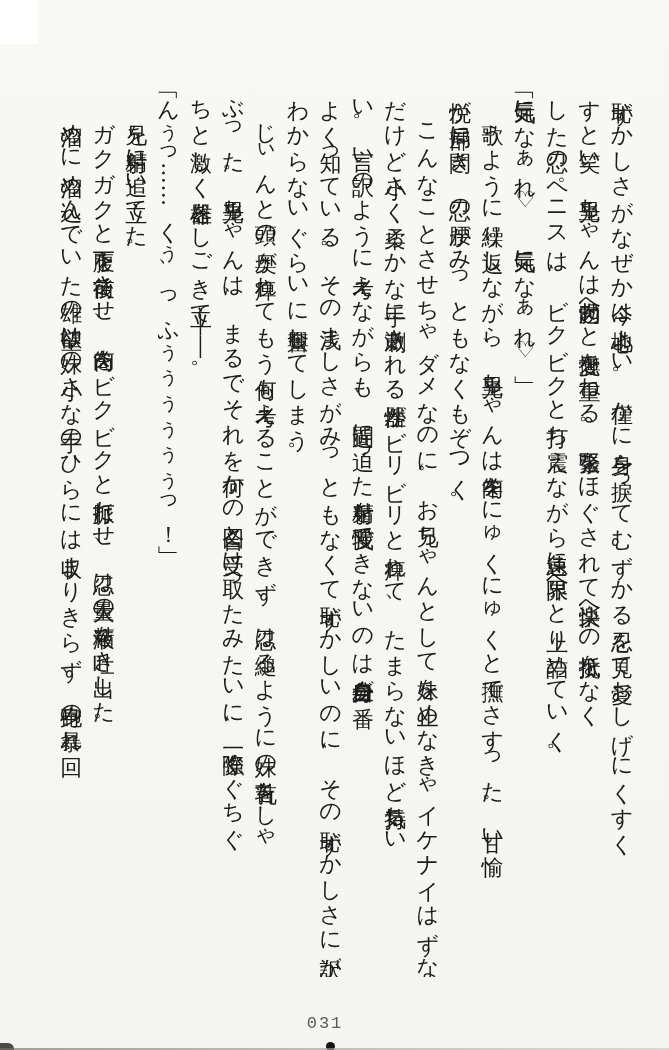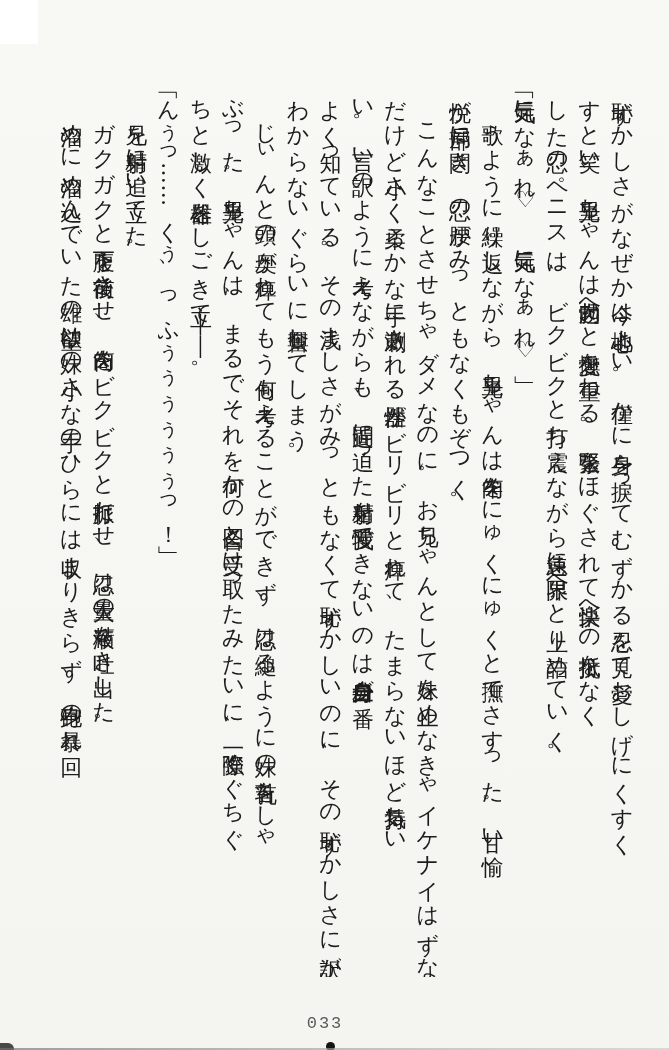--- a/index.html
+++ b/index.html
@@ -112,17 +112,17 @@
     <div class="vline">わからないぐらいに興奮してしまう。</div>
     <div class="vline indent">じぃんと頭の奥が痺れてもう何も考えることができず、忍は縋るように妹の乳首をしゃ</div>
     <div class="vline">ぶった。光里ちゃんは、まるでそれを何かの合図と受け取ったみたいに、一際強くぐちぐ</div>
     <div class="vline">ちと激しく雄器をしごき立て――。</div>
     <div class="vline">「んぅっ……くぅ、っふぅぅぅぅぅぅっ！」</div>
     <div class="vline indent">兄を射精に追い立てた。</div>
     <div class="vline indent">ガクガクと下腹を前後させ、肉筒をビクビクと脈打たせ、忍は大量の精液を吐き出した。</div>
     <div class="vline indent">溜めに溜め込んでいた雄の欲望は妹の小さな手のひらには収まりきらず、砲身の暴れ回</div>
   </div>
 
-  <div class="page-number">033</div>
+  <div class="page-number">031</div>
   <div class="ink-dot"></div>
   <div class="corner-mark"></div>
   <div class="bottom-edge"></div>
 </div>
 
 </body></html>

